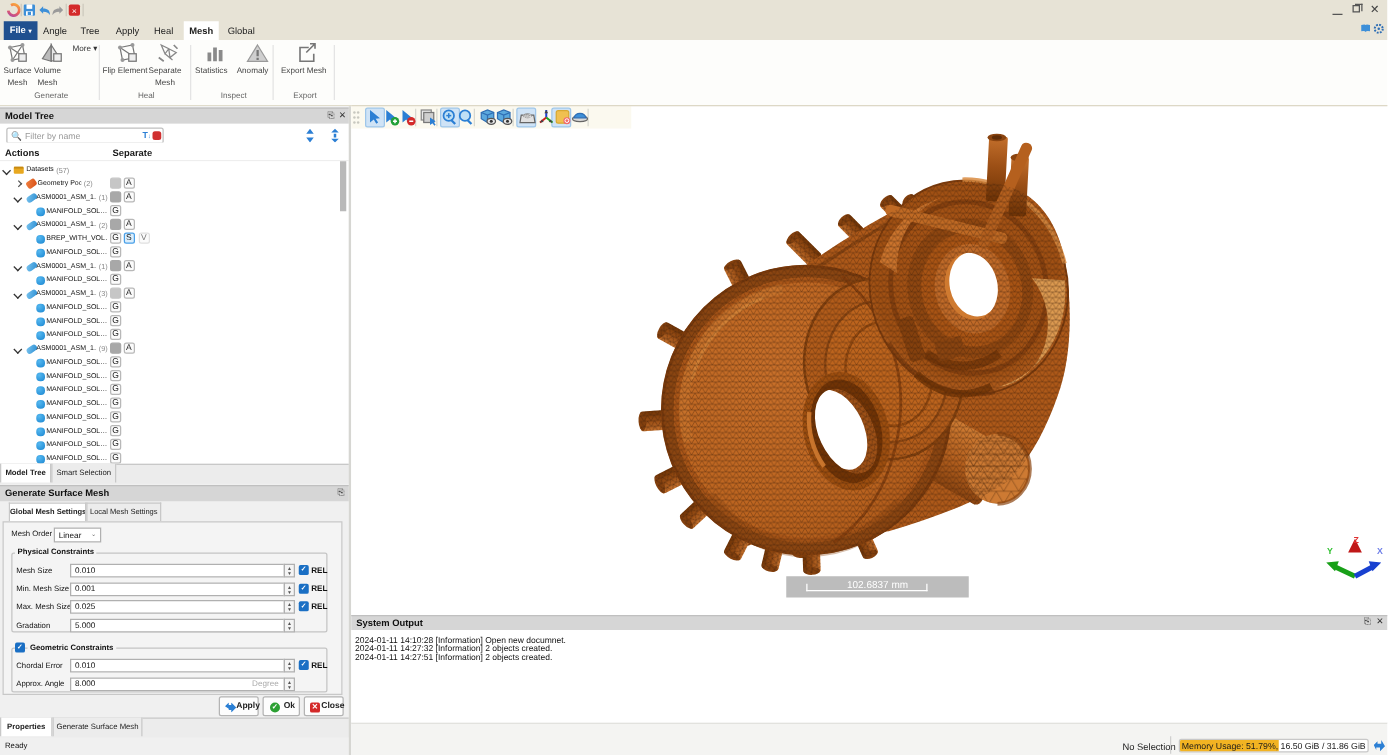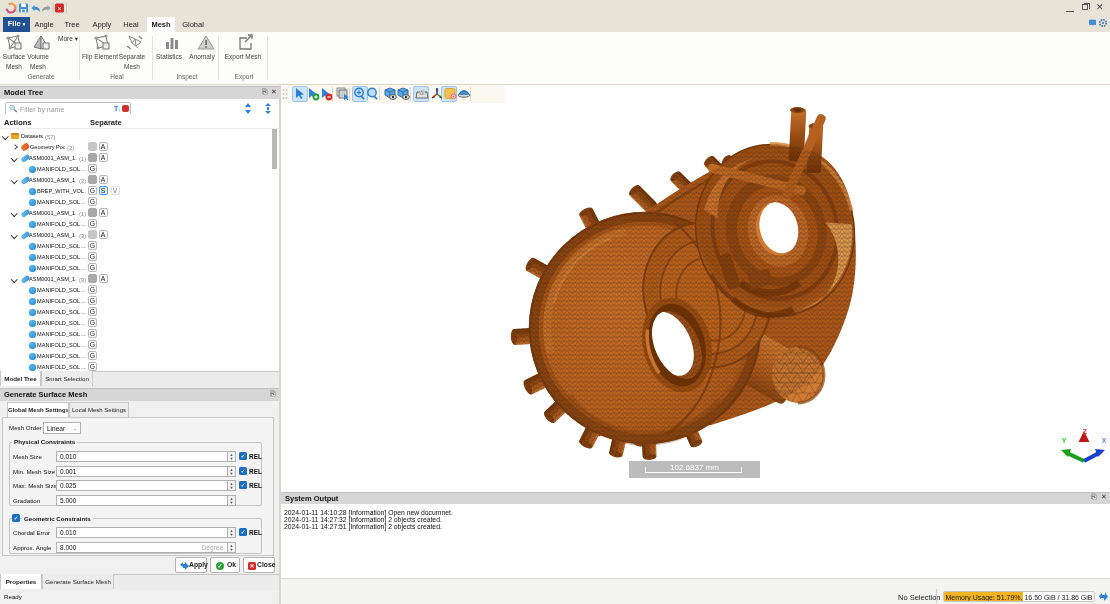--- a/index.html
+++ b/index.html
@@ -58,21 +58,21 @@
 .vicon { position:absolute; top:1px; width:16px; height:16px; border-radius:2px; }
 .vicon.on { background:#cfe3f6; border:1px solid #9ec6ea; }
 .vsep { position:absolute; top:2px; width:1px; height:14px; background:#d8d8cf; }
 
 #viewport { left:281px; top:103px; width:829px; height:389px; background:#fff; }
 #sysout { left:281px; top:492px; width:829px; height:86px; background:#fff; }
 #statusright { left:281px; top:578px; width:829px; height:26px; background:#f4f4f2; border-top:1px solid #dcdcd8; }
 .log { position:absolute; left:3px; font-size:6.8px; color:#111; white-space:nowrap; }
 
 
-#scalebar { position:absolute; left:348px; top:358px; width:131px; height:17px; background:#bcbcbc; }
+#scalebar { position:absolute; left:348px; top:358px; width:146px; height:17px; background:#bcbcbc; }
 #scalebar .txt { position:absolute; top:2px; width:100%; text-align:center; color:#fff; font-size:8px; }
 #scalebar .rule { position:absolute; left:16px; top:6px; width:97px; height:6px; border-left:1.5px solid #fff; border-right:1.5px solid #fff; border-bottom:1.5px solid #fff; }
 
 
 #membar { position:absolute; left:662px; top:12px; width:152px; height:11px; background:#fff; border:1px solid #c8c8c8; border-radius:2px; overflow:hidden; }
 #membar .fillb { position:absolute; left:0; top:0; width:79px; height:11px; background:#f2b322; }
 #membar .mtxt { position:absolute; left:0; top:1.5px; width:100%; text-align:center; font-size:7px; color:#1a1a1a; }
 </style>
 </head>
 <body>

